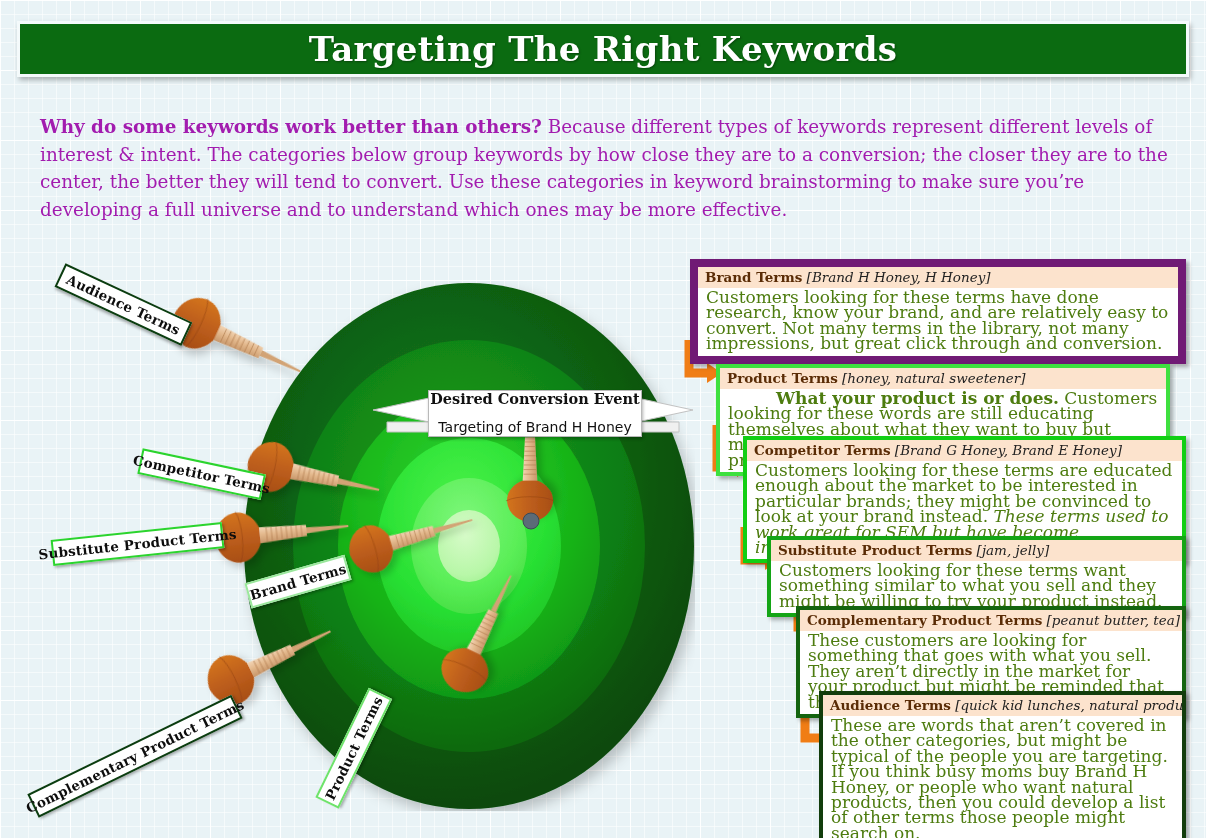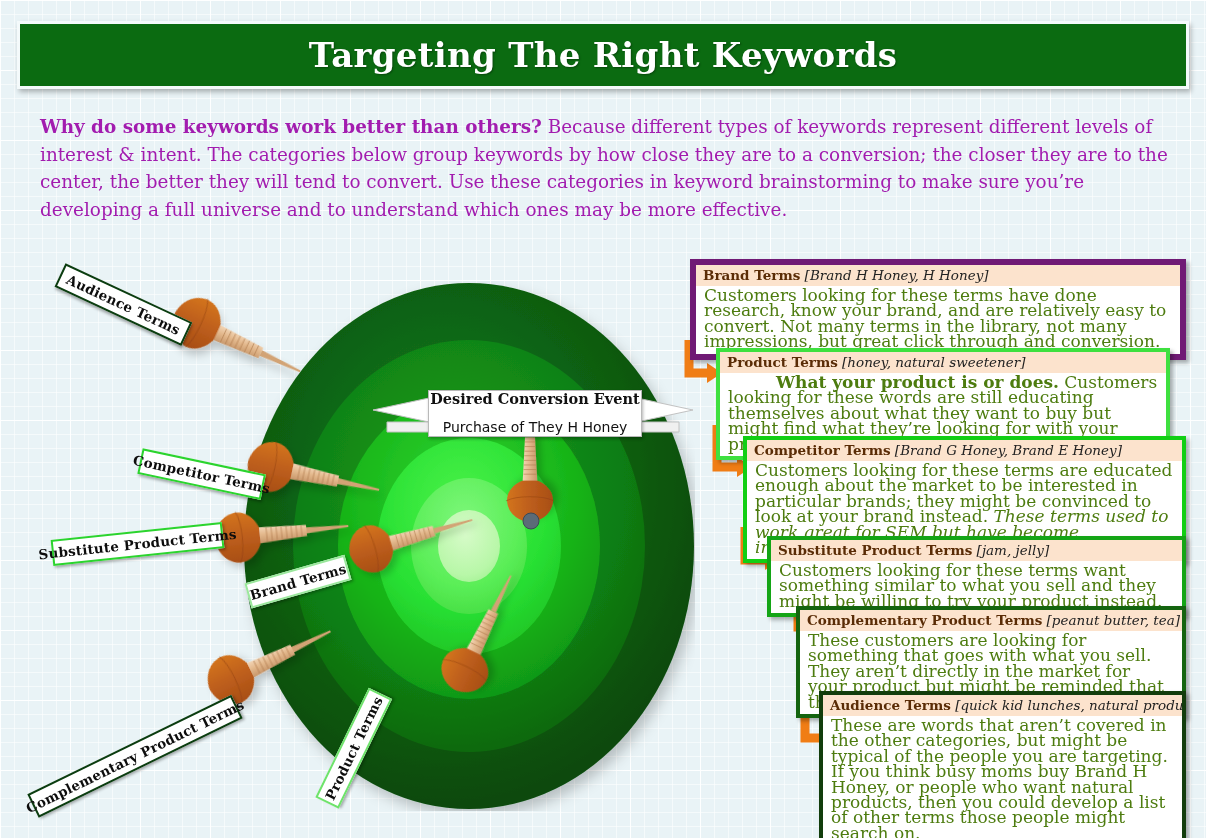--- a/index.html
+++ b/index.html
@@ -20,21 +20,21 @@
       linear-gradient(to bottom, rgba(255,255,255,.95) 1px, transparent 1px),
       linear-gradient(to right, rgba(255,255,255,.55) 1px, transparent 1px),
       linear-gradient(to bottom, rgba(255,255,255,.55) 1px, transparent 1px);
     background-size:70px 70px,70px 70px,14px 14px,14px 14px;
     z-index:0;
   }
   .layer{position:absolute;z-index:2;}
 
   
   #titlebar{
-    position:absolute;left:17px;top:21px;width:1172px;height:68px;
+    position:absolute;left:17px;top:21px;width:1172px;height:56px;
     background:#0b6b11;
     border:3px solid #f4fafb;
     box-sizing:border-box;
     box-shadow:2px 3px 5px rgba(0,0,0,.28);
     z-index:3;
     display:flex;align-items:center;justify-content:center;
   }
   #titlebar .t{
     color:#ffffff;
     font-family:"DejaVu Serif", serif;
@@ -256,21 +256,21 @@
   <svg class="tail tailL" viewBox="0 0 60 42">
     <path d="M58,2 L2,14 L58,26 Z" fill="#ffffff" stroke="#c2c2c2" stroke-width="1"></path>
     <path d="M16,26 L58,26 L58,36 L16,36 Z" fill="#f0f0f0" stroke="#c2c2c2" stroke-width="1"></path>
   </svg>
   <svg class="tail tailR" viewBox="0 0 60 42">
     <path d="M2,2 L58,14 L2,26 Z" fill="#ffffff" stroke="#c2c2c2" stroke-width="1"></path>
     <path d="M2,26 L44,26 L44,36 L2,36 Z" fill="#f0f0f0" stroke="#c2c2c2" stroke-width="1"></path>
   </svg>
   <div class="ribbon">
     <div class="l1">Desired Conversion Event</div>
-    <div class="l2">Purchase of They H Honey</div>
+    <div class="l2">Targeting of Brand H Honey</div>
   </div>
 </div>
 
 <div class="dartgrp" style="left:60px;top:262px;">
   <div class="plate" style="transform: rotate(25deg); transform-origin: left center; width: 140px; border-color: rgb(11, 61, 16);">
     <span>Audience Terms</span>
   </div>
 </div>
 
 <div class="dartgrp" style="left:140px;top:448px;">
@@ -317,29 +317,29 @@
 </svg>
 <svg class="elbow" style="left:793px;top:585px;width:42px;height:54px;" viewBox="0 0 42 54">
   <path d="M5,0 L5,42 L28,42" stroke="#f07d15" stroke-width="9" fill="none"></path>
   <path d="M25,32 L40,42 L25,52 Z" fill="#f07d15"></path>
 </svg>
 <svg class="elbow" style="left:800px;top:660px;width:42px;height:90px;" viewBox="0 0 42 90">
   <path d="M5,0 L5,78 L28,78" stroke="#f07d15" stroke-width="9" fill="none"></path>
   <path d="M25,68 L40,78 L25,88 Z" fill="#f07d15"></path>
 </svg>
 
-<div class="infobox" style="left:690px;top:259px;width:496px;border:6px solid #701a75;">
+<div class="infobox" style="left:690px;top:259px;width:496px;border:8px solid #701a75;">
   <div class="hdr">
     <span class="nm">Brand Terms</span>
     <span class="ex">[Brand H Honey, H Honey]</span>
   </div>
   <div class="bdy">Customers looking for these terms have done research, know your brand, and are relatively easy to convert.  Not many terms in the library, not many impressions, but great click through and conversion.</div>
 </div>
 
-<div class="infobox" style="left:716px;top:348px;width:454px;border:4px solid #3ee03f;">
+<div class="infobox" style="left:716px;top:364px;width:454px;border:4px solid #3ee03f;">
   <div class="hdr">
     <span class="nm">Product Terms</span>
     <span class="ex">[honey, natural sweetener]</span>
   </div>
   <div class="bdy"><b>What your product is or does.</b>  Customers looking for these words are still educating themselves about what they want to buy but might find what they’re looking for with your product.</div>
 </div>
 
 <div class="infobox" style="left:743px;top:436px;width:443px;border:4px solid #12cf14;">
   <div class="hdr">
     <span class="nm">Competitor Terms</span>

